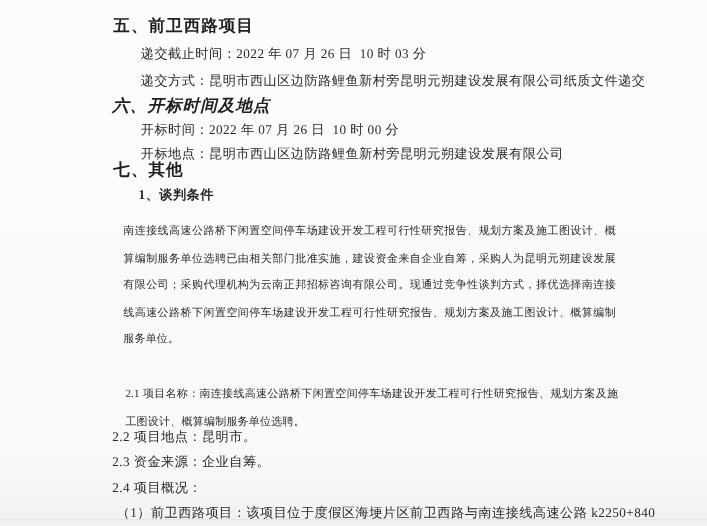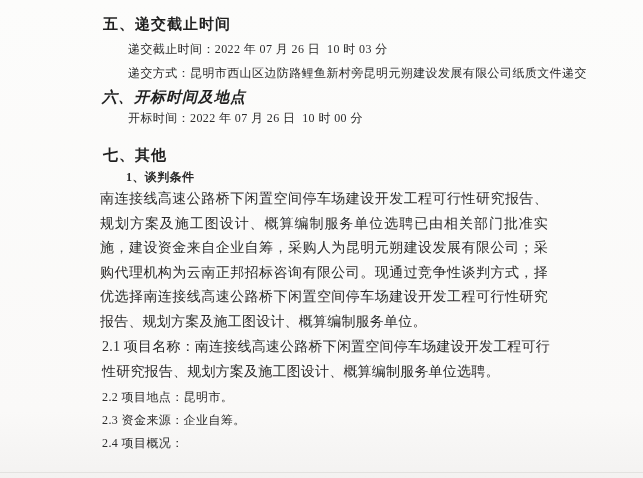--- a/index.html
+++ b/index.html
@@ -38,55 +38,57 @@
     margin: 0;
     font-size: 15px;
     line-height: 18px;
     font-weight: bold;
     color: #1f1f1f;
     white-space: pre;
     letter-spacing: 1px;
   }
   .para {
     position: absolute;
-    margin: 0;
-    font-size: 14px;
+    margin: 12px;
+    font-size: 10px;
     line-height: 24.5px;
     text-align: justify;
     text-justify: inter-ideograph;
     color: #2b2b2b;
     letter-spacing: 0.2px;
   }
 </style>
 </head>
 <body>
 
 <div class="page">
 
-  <h2 class="hd" style="left:103px; top:15px;">五、递交截止时间</h2>
+  <h2 class="hd" style="left:103px; top:15px;">五、前卫西路项目</h2>
 
   <p class="line" style="left:128px; top:41px;">递交截止时间：2022 年 07 月 26 日  10 时 03 分</p>
 
   <p class="line" style="left:128px; top:65px;">递交方式：昆明市西山区边防路鲤鱼新村旁昆明元朔建设发展有限公司纸质文件递交</p>
 
   <h2 class="hd" style="left:102px; top:88px;font-style:italic;">六、开标时间及地点</h2>
 
   <p class="line" style="left:128px; top:110px;">开标时间：2022 年 07 月 26 日  10 时 00 分</p>
 
+  <p class="line" style="left:128px; top:132px;">开标地点：昆明市西山区边防路鲤鱼新村旁昆明元朔建设发展有限公司</p>
 
   <h2 class="hd" style="left:103px; top:146px;">七、其他</h2>
 
   <p class="line" style="left:126px; top:169px;font-weight:bold;">1、谈判条件</p>
 
   <p class="para" style="left:100px; top:187px; width:448px;">南连接线高速公路桥下闲置空间停车场建设开发工程可行性研究报告、规划方案及施工图设计、概算编制服务单位选聘已由相关部门批准实施，建设资金来自企业自筹，采购人为昆明元朔建设发展有限公司；采购代理机构为云南正邦招标咨询有限公司。现通过竞争性谈判方式，择优选择南连接线高速公路桥下闲置空间停车场建设开发工程可行性研究报告、规划方案及施工图设计、概算编制服务单位。</p>
 
 
   <p class="para" style="left:102px; top:334px; width:448px; line-height:25px;">2.1 项目名称：南连接线高速公路桥下闲置空间停车场建设开发工程可行性研究报告、规划方案及施工图设计、概算编制服务单位选聘。</p>
 
   <p class="line" style="left:102px; top:389px;">2.2 项目地点：昆明市。</p>
 
   <p class="line" style="left:102px; top:412px;">2.3 资金来源：企业自筹。</p>
 
   <p class="line" style="left:102px; top:435px;">2.4 项目概况：</p>
 
+  <p class="line" style="left:106px; top:458px;">（1）前卫西路项目：该项目位于度假区海埂片区前卫西路与南连接线高速公路 k2250+840</p>
 
   <div class="scan-edge"></div>
 </div>
 
 </body></html>

